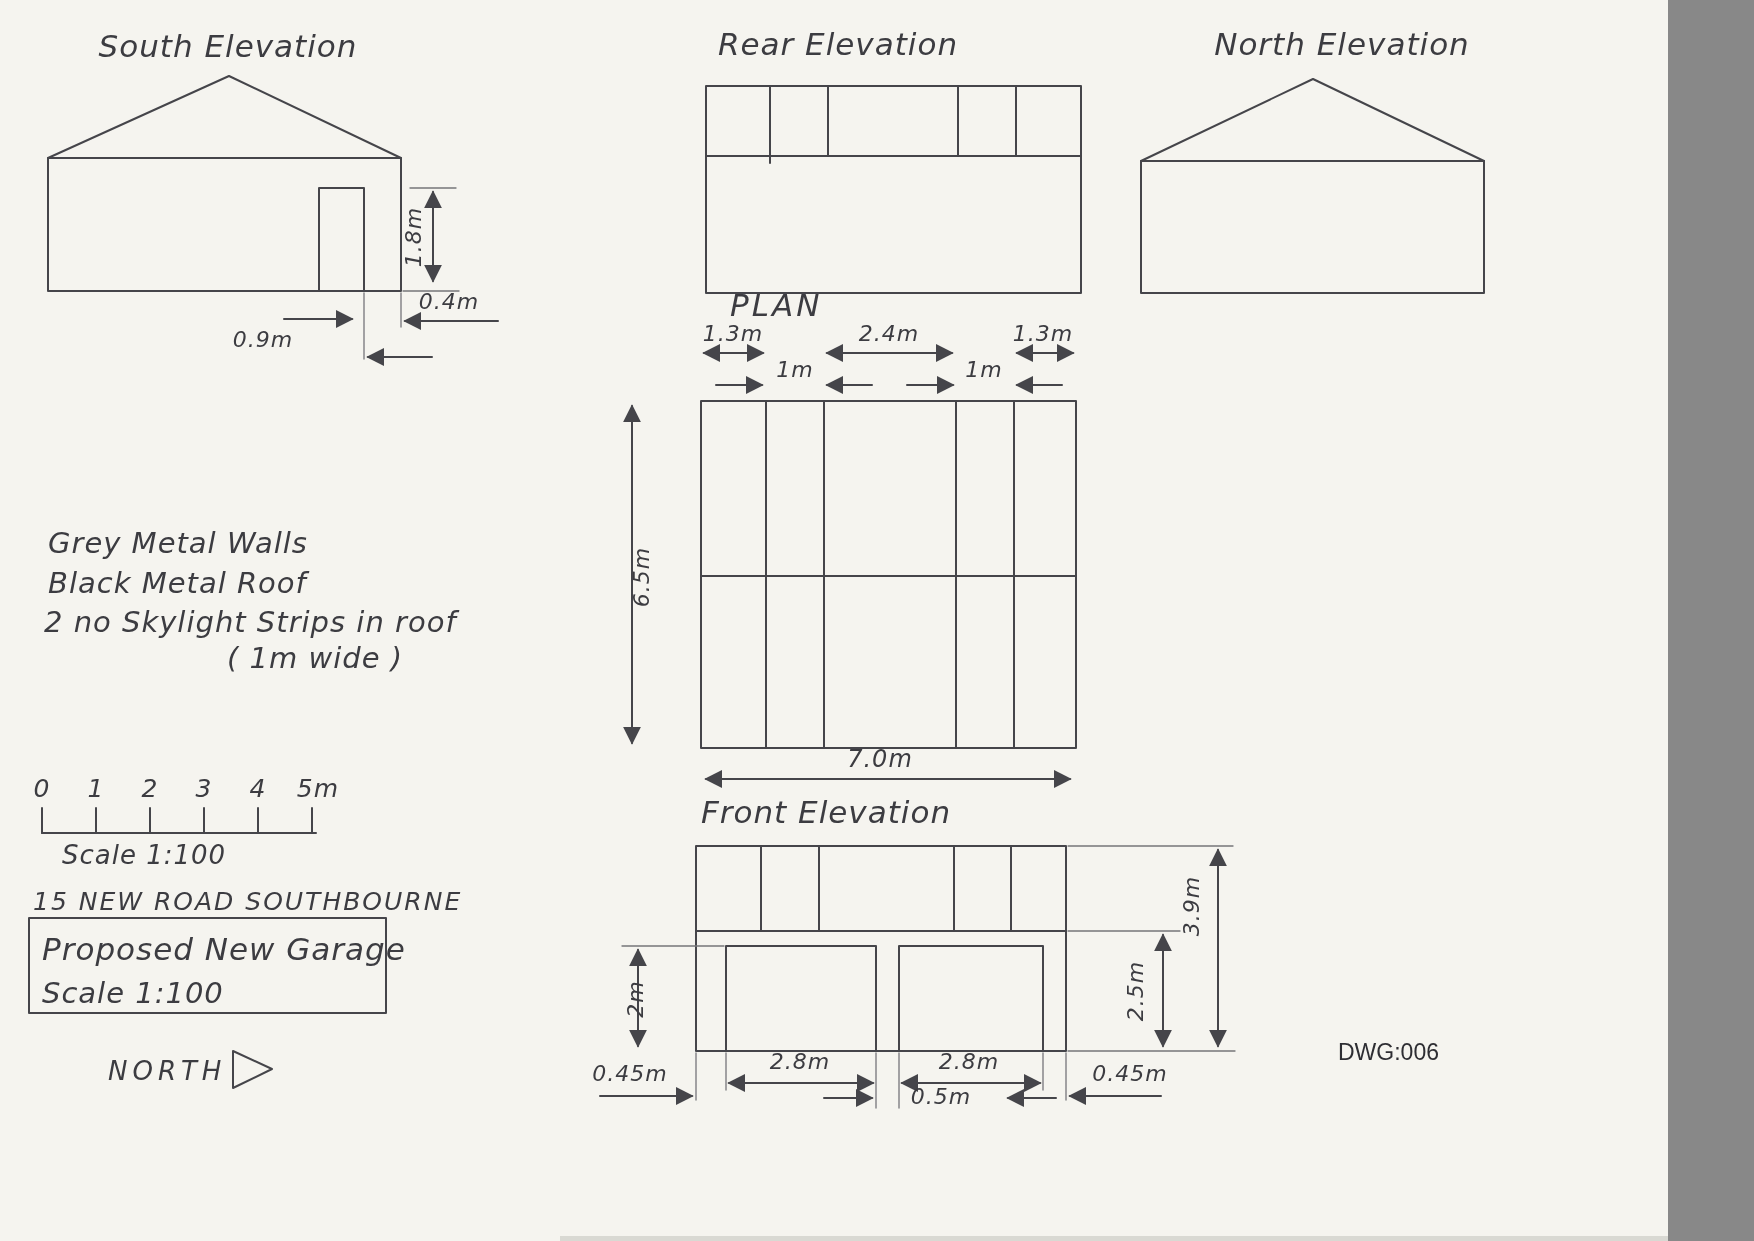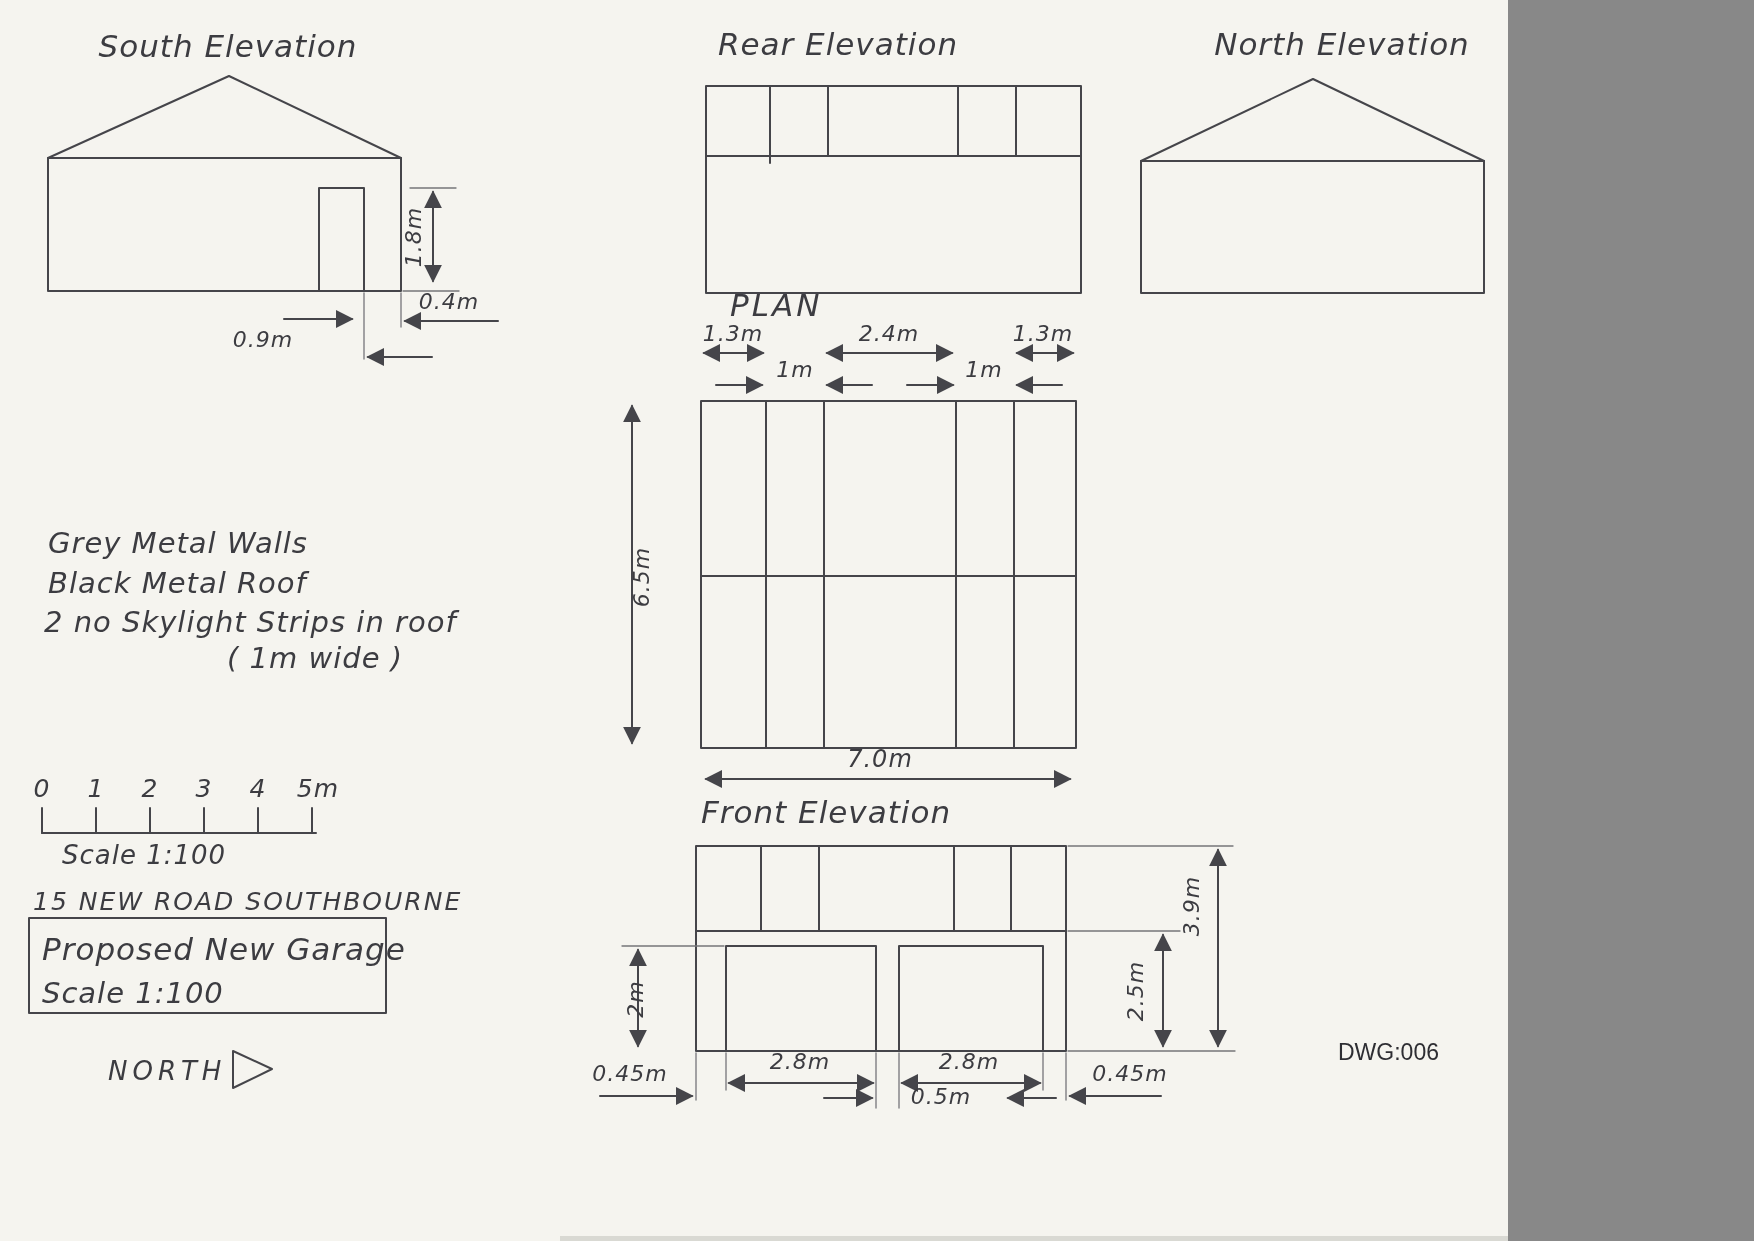--- a/index.html
+++ b/index.html
@@ -1,18 +1,18 @@
 <!DOCTYPE html>
 <html><head>
 <meta charset="utf-8">
 <style>
   html,body{margin:0;padding:0;background:#888;}
   .sheet{
     position:relative;
-    width:1508px;height:1241px;
+    width:1668px;height:1241px;
     background:#f5f4ef;
     overflow:hidden;
     font-family:"DejaVu Sans",sans-serif;
   }
   svg{position:absolute;inset:0;}
   .ink{stroke:#45454a;stroke-width:2;fill:none;stroke-linecap:round;stroke-linejoin:round;}
   .thin{stroke:#75757a;stroke-width:1.3;fill:none;stroke-linecap:round;}
   .hand{font-family:"DejaVu Sans",sans-serif;font-style:italic;fill:#3c3c41;letter-spacing:1px;}
   .title{font-size:31px;}
   .dim{font-size:22px;}

